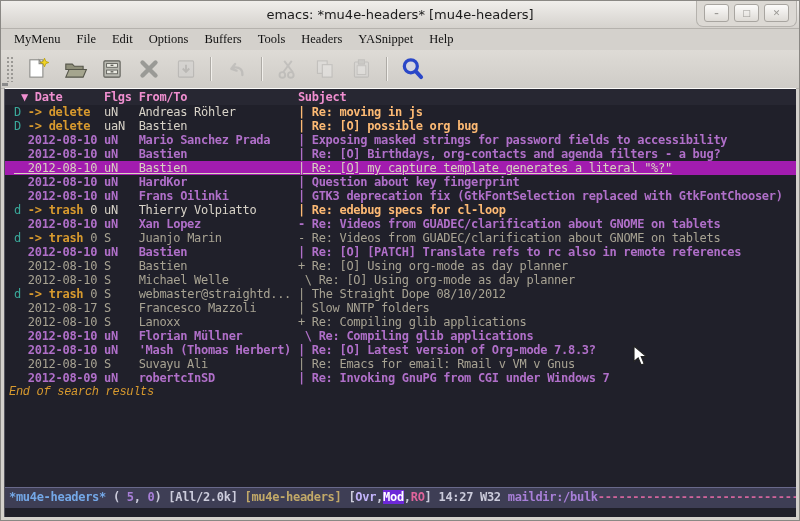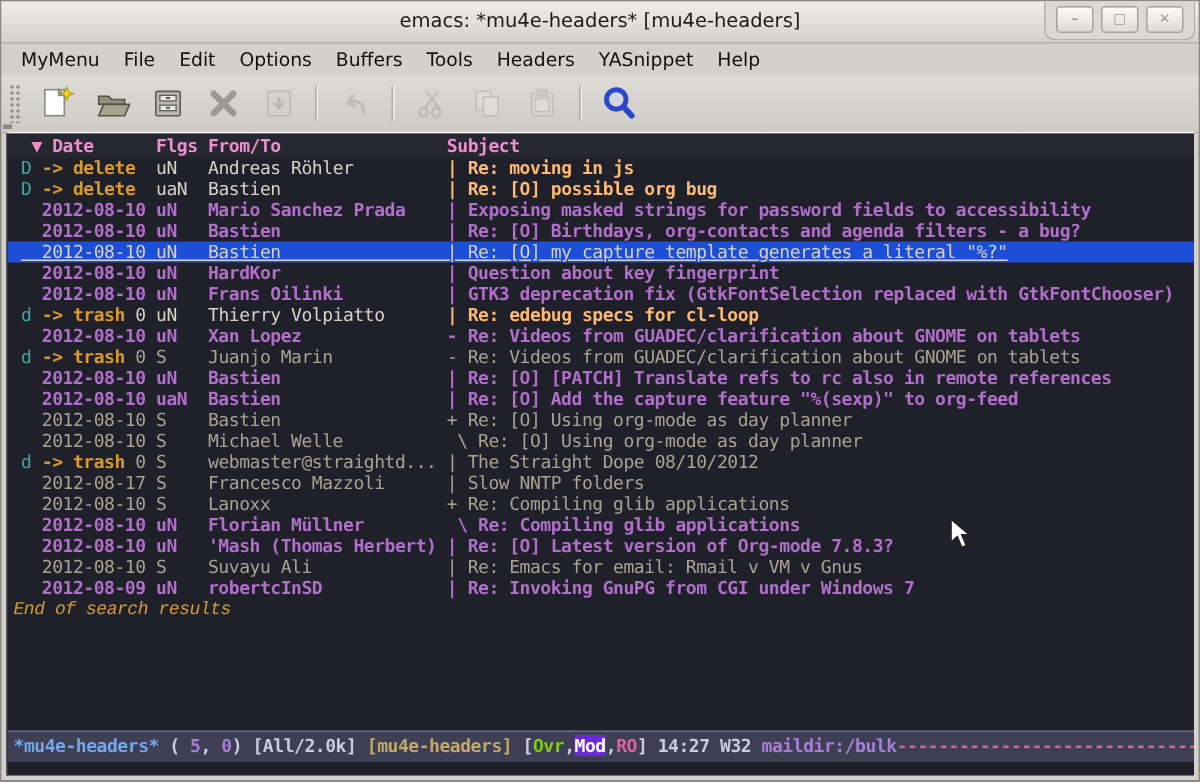--- a/index.html
+++ b/index.html
@@ -16,21 +16,21 @@
                 border:1px solid #b5b2ad;border-top:none;border-radius:0 0 7px 7px;
                 display:flex;gap:5px;padding:3px 7px 4px 7px;}
   .win-btn{width:23px;height:16px;border:1px solid #a8a5a0;border-radius:3px;
            background:linear-gradient(#fcfbfa,#dedbd6);color:#9a9894;
            font-size:9px;font-weight:bold;display:flex;align-items:center;justify-content:center;
            font-family:"DejaVu Sans",sans-serif;}
 
   
   .menubar{height:21px;display:flex;align-items:center;padding-left:5px;
            font-size:12.5px;color:#111;background:#d4d1cc;}
-  .menu-item{padding:1px 8px;white-space:nowrap;}
+  .menu-item{padding:1px 8px;white-space:nowrap;font-family:Liberation Serif, serif;}
 
   
   .toolbar{height:38px;display:flex;align-items:center;
            background:linear-gradient(#dedbd6,#cfccc7);
            border-bottom:1px solid #b8b5b0;padding-left:3px;}
   .tb-grip{width:8px;height:26px;margin:0 5px 0 2px;
            background-image:radial-gradient(circle,#9a9894 1px,transparent 1.3px);
            background-size:4px 4px;}
   .tb-btn{width:37px;height:30px;display:flex;align-items:center;justify-content:center;
           background:transparent;border:none;padding:0;}
@@ -39,39 +39,39 @@
 
   
   .emacs-area{position:absolute;left:3px;right:3px;top:87px;bottom:3px;
               background:#20202a;border-top:1px solid #fbfaf8;border-left:1px solid #55555f;
               display:flex;flex-direction:column;overflow:hidden;
               font-family:"DejaVu Sans Mono",monospace;font-size:12px;letter-spacing:-0.3px;}
   .header-line{height:16px;line-height:16px;background:#272732;color:#f08fd0;
                font-weight:bold;white-space:pre;padding-left:9px;flex:none;}
   .rows{flex:none;}
   .row{height:14px;line-height:14px;white-space:pre;padding-left:9px;}
-  .row.current{background:#1d4ed8;}
+  .row.current{background:#a21caf;}
   .row.current span{color:#d8d2c0 !important;font-weight:normal !important;
                     font-style:normal !important;text-decoration:underline;}
   .c-mark{color:#3aa89a;}
   .c-action{color:#d89a2e;font-weight:bold;}
   .c-plain{color:#d8d3c8;}
   .c-unread{color:#b06fc9;font-weight:bold;}
   .c-read{color:#a8a393;}
   .c-subj{color:#fdba74;font-weight:bold;}
   .c-cur{color:#d8d2c0;}
   .end-line{height:14px;line-height:14px;white-space:pre;padding-left:4px;
             color:#d89a2e;font-style:italic;flex:none;font-family:Liberation Mono, monospace;}
   .buf-spacer{flex:1;}
 
   
   .mode-line{height:20px;line-height:19px;background:#3e3e55;border-top:1px solid #69698b;
              white-space:pre;padding-left:4px;font-weight:bold;overflow:hidden;flex:none;}
   .ml-blue{color:#74a8e8;} .ml-violet{color:#a87fd8;} .ml-tan{color:#c2a968;margin-top:44px;}
-  .ml-teal{color:#84cc16;} .ml-pink{color:#e0649b;} .ml-plain{color:#ccccdc;}
+  .ml-teal{color:#c4b5fd;} .ml-pink{color:#e0649b;} .ml-plain{color:#ccccdc;}
   .ml-mod{color:#ffffff;background:#6d28d9;}
   .ml-dash{color:#d0649b;}
   .echo-area{height:9px;flex:none;}
 
   .fringe-mark{position:absolute;left:1px;top:82px;width:6px;height:3px;background:#8a8a8a;}
 
   .mouse-cursor{position:absolute;left:632px;top:344px;pointer-events:none;}
 </style>
 </head>
 <body>
@@ -177,21 +177,20 @@
         <div class="row"><span class="c-mark">D</span><span class="c-action"> -&gt; delete</span><span class="c-plain">  uaN  Bastien                </span><span class="c-subj">| Re: [O] possible org bug</span></div>
         <div class="row"><span class="c-unread">  2012-08-10 uN   Mario Sanchez Prada    | Exposing masked strings for password fields to accessibility</span></div>
         <div class="row"><span class="c-unread">  2012-08-10 uN   Bastien                | Re: [O] Birthdays, org-contacts and agenda filters - a bug?</span></div>
         <div class="row current"><span class="c-cur">  2012-08-10 uN   Bastien                | Re: [O] my capture template generates a literal "%?"</span></div>
         <div class="row"><span class="c-unread">  2012-08-10 uN   HardKor                | Question about key fingerprint</span></div>
         <div class="row"><span class="c-unread">  2012-08-10 uN   Frans Oilinki          | GTK3 deprecation fix (GtkFontSelection replaced with GtkFontChooser)</span></div>
         <div class="row"><span class="c-mark">d</span><span class="c-action"> -&gt; trash</span><span class="c-plain"> 0 uN   Thierry Volpiatto      </span><span class="c-subj">| Re: edebug specs for cl-loop</span></div>
         <div class="row"><span class="c-unread">  2012-08-10 uN   Xan Lopez              - Re: Videos from GUADEC/clarification about GNOME on tablets</span></div>
         <div class="row"><span class="c-mark">d</span><span class="c-action"> -&gt; trash</span><span class="c-read"> 0 S    Juanjo Marin           - Re: Videos from GUADEC/clarification about GNOME on tablets</span></div>
         <div class="row"><span class="c-unread">  2012-08-10 uN   Bastien                | Re: [O] [PATCH] Translate refs to rc also in remote references</span></div>
-        <div class="row"><span class="c-unread">  2012-08-10 uaN  Bastien                | Re: [O] Add the capture feature "%(sexp)" to org-feed</span></div>
         <div class="row"><span class="c-read">  2012-08-10 S    Bastien                + Re: [O] Using org-mode as day planner</span></div>
         <div class="row"><span class="c-read">  2012-08-10 S    Michael Welle           \ Re: [O] Using org-mode as day planner</span></div>
         <div class="row"><span class="c-mark">d</span><span class="c-action"> -&gt; trash</span><span class="c-read"> 0 S    webmaster@straightd... | The Straight Dope 08/10/2012</span></div>
         <div class="row"><span class="c-read">  2012-08-17 S    Francesco Mazzoli      | Slow NNTP folders</span></div>
         <div class="row"><span class="c-read">  2012-08-10 S    Lanoxx                 + Re: Compiling glib applications</span></div>
         <div class="row"><span class="c-unread">  2012-08-10 uN   Florian Müllner         \ Re: Compiling glib applications</span></div>
         <div class="row"><span class="c-unread">  2012-08-10 uN   'Mash (Thomas Herbert) | Re: [O] Latest version of Org-mode 7.8.3?</span></div>
         <div class="row"><span class="c-read">  2012-08-10 S    Suvayu Ali             | Re: Emacs for email: Rmail v VM v Gnus</span></div>
         <div class="row"><span class="c-unread">  2012-08-09 uN   robertcInSD            | Re: Invoking GnuPG from CGI under Windows 7</span></div>
       </div>

